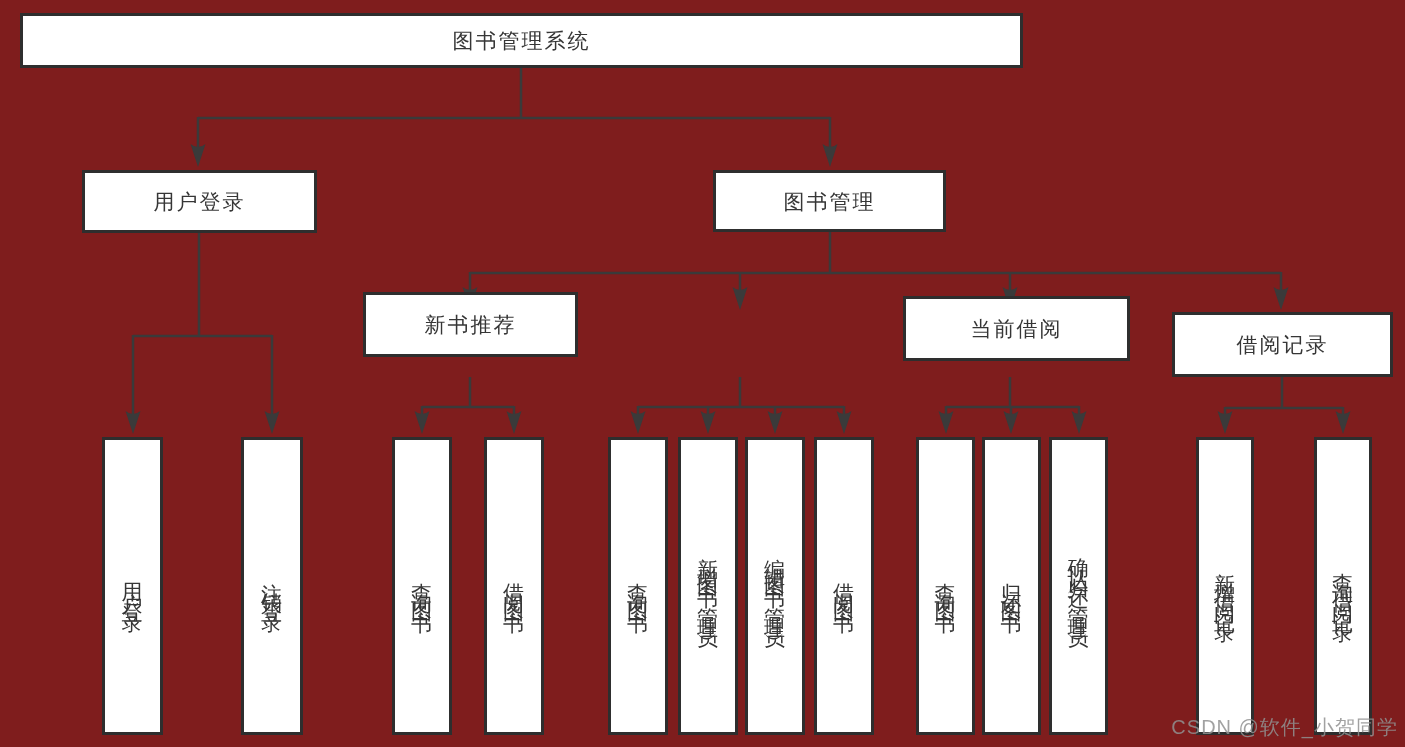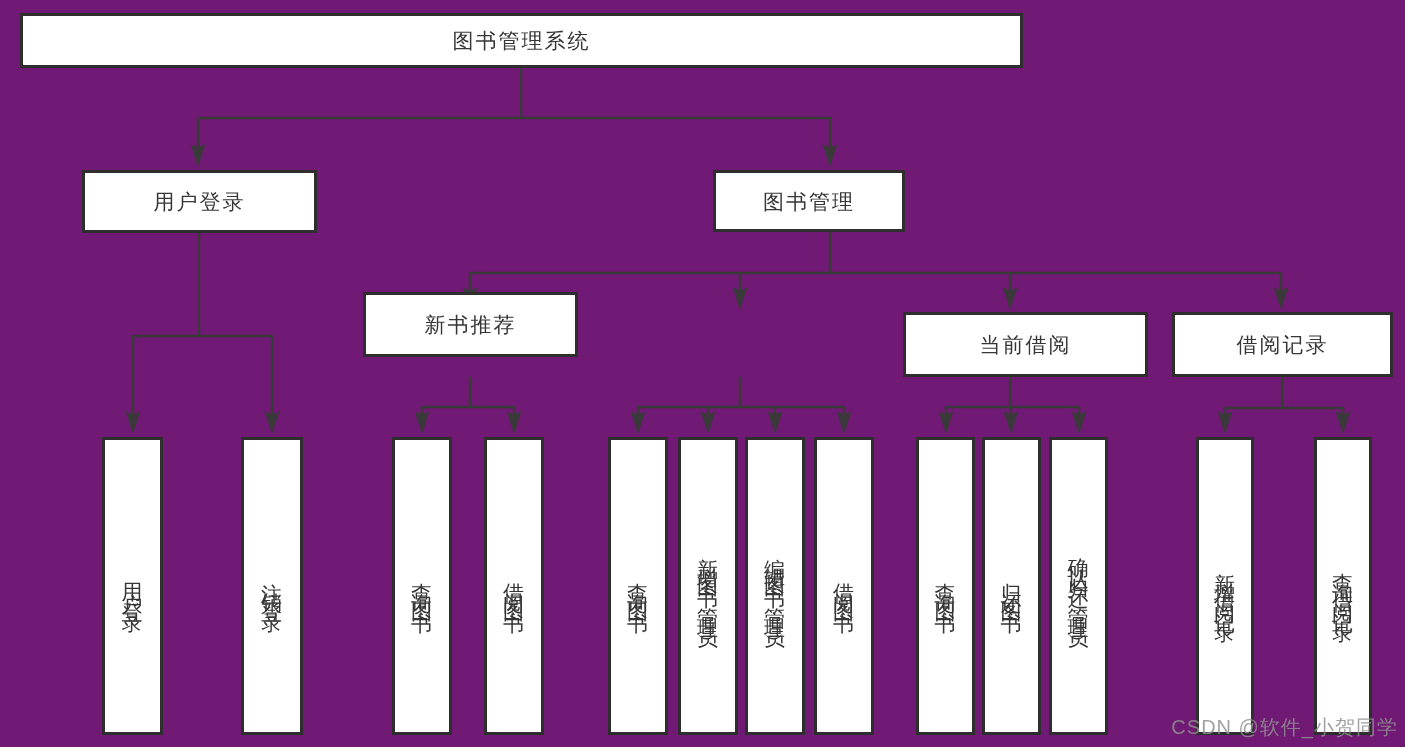--- a/index.html
+++ b/index.html
@@ -1,20 +1,20 @@
 <!DOCTYPE html>
 <html><head>
 <meta charset="utf-8">
 <style>
   html, body { margin: 0; padding: 0; background: #ffffff; }
   .stage {
     position: relative;
     width: 1405px;
     height: 747px;
-    background: #701a75;
+    background: #7f1d1d;
     font-family: "Liberation Sans", sans-serif;
     color: #363636;
     overflow: hidden;
   }
   .wires {
     position: absolute;
     left: 0; top: 0;
     pointer-events: none;
   }
   .node {
@@ -91,24 +91,24 @@
       <use href="#ah" transform="translate(1011,434)"></use>
       <use href="#ah" transform="translate(1079,434)"></use>
       <use href="#ah" transform="translate(1225,434)"></use>
       <use href="#ah" transform="translate(1343,434)"></use>
     </g>
   </svg>
 
   <div class="node" style="left:20px; top:13px; width:1003px; height:55px;">图书管理系统</div>
 
   <div class="node" style="left:82px; top:170px; width:235px; height:63px;">用户登录</div>
-  <div class="node" style="left:713px; top:170px; width:192px; height:62px;">图书管理</div>
+  <div class="node" style="left:713px; top:170px; width:233px; height:62px;">图书管理</div>
 
   <div class="node" style="left:363px; top:292px; width:215px; height:65px;">新书推荐</div>
-  <div class="node" style="left:903px; top:312px; width:245px; height:65px;">当前借阅</div>
+  <div class="node" style="left:903px; top:296px; width:227px; height:65px;">当前借阅</div>
   <div class="node" style="left:1172px; top:312px; width:221px; height:65px;">借阅记录</div>
 
   <div class="node v" style="left:102px; top:437px; width:61px; height:298px;">用户登录</div>
   <div class="node v" style="left:241px; top:437px; width:62px; height:298px;">注销登录</div>
 
   <div class="node v" style="left:392px; top:437px; width:60px; height:298px;">查询图书</div>
   <div class="node v" style="left:484px; top:437px; width:60px; height:298px;">借阅图书</div>
 
   <div class="node v" style="left:608px; top:437px; width:60px; height:298px;">查询图书</div>
   <div class="node v" style="left:678px; top:437px; width:60px; height:298px;">新增图书（管理员）</div>

